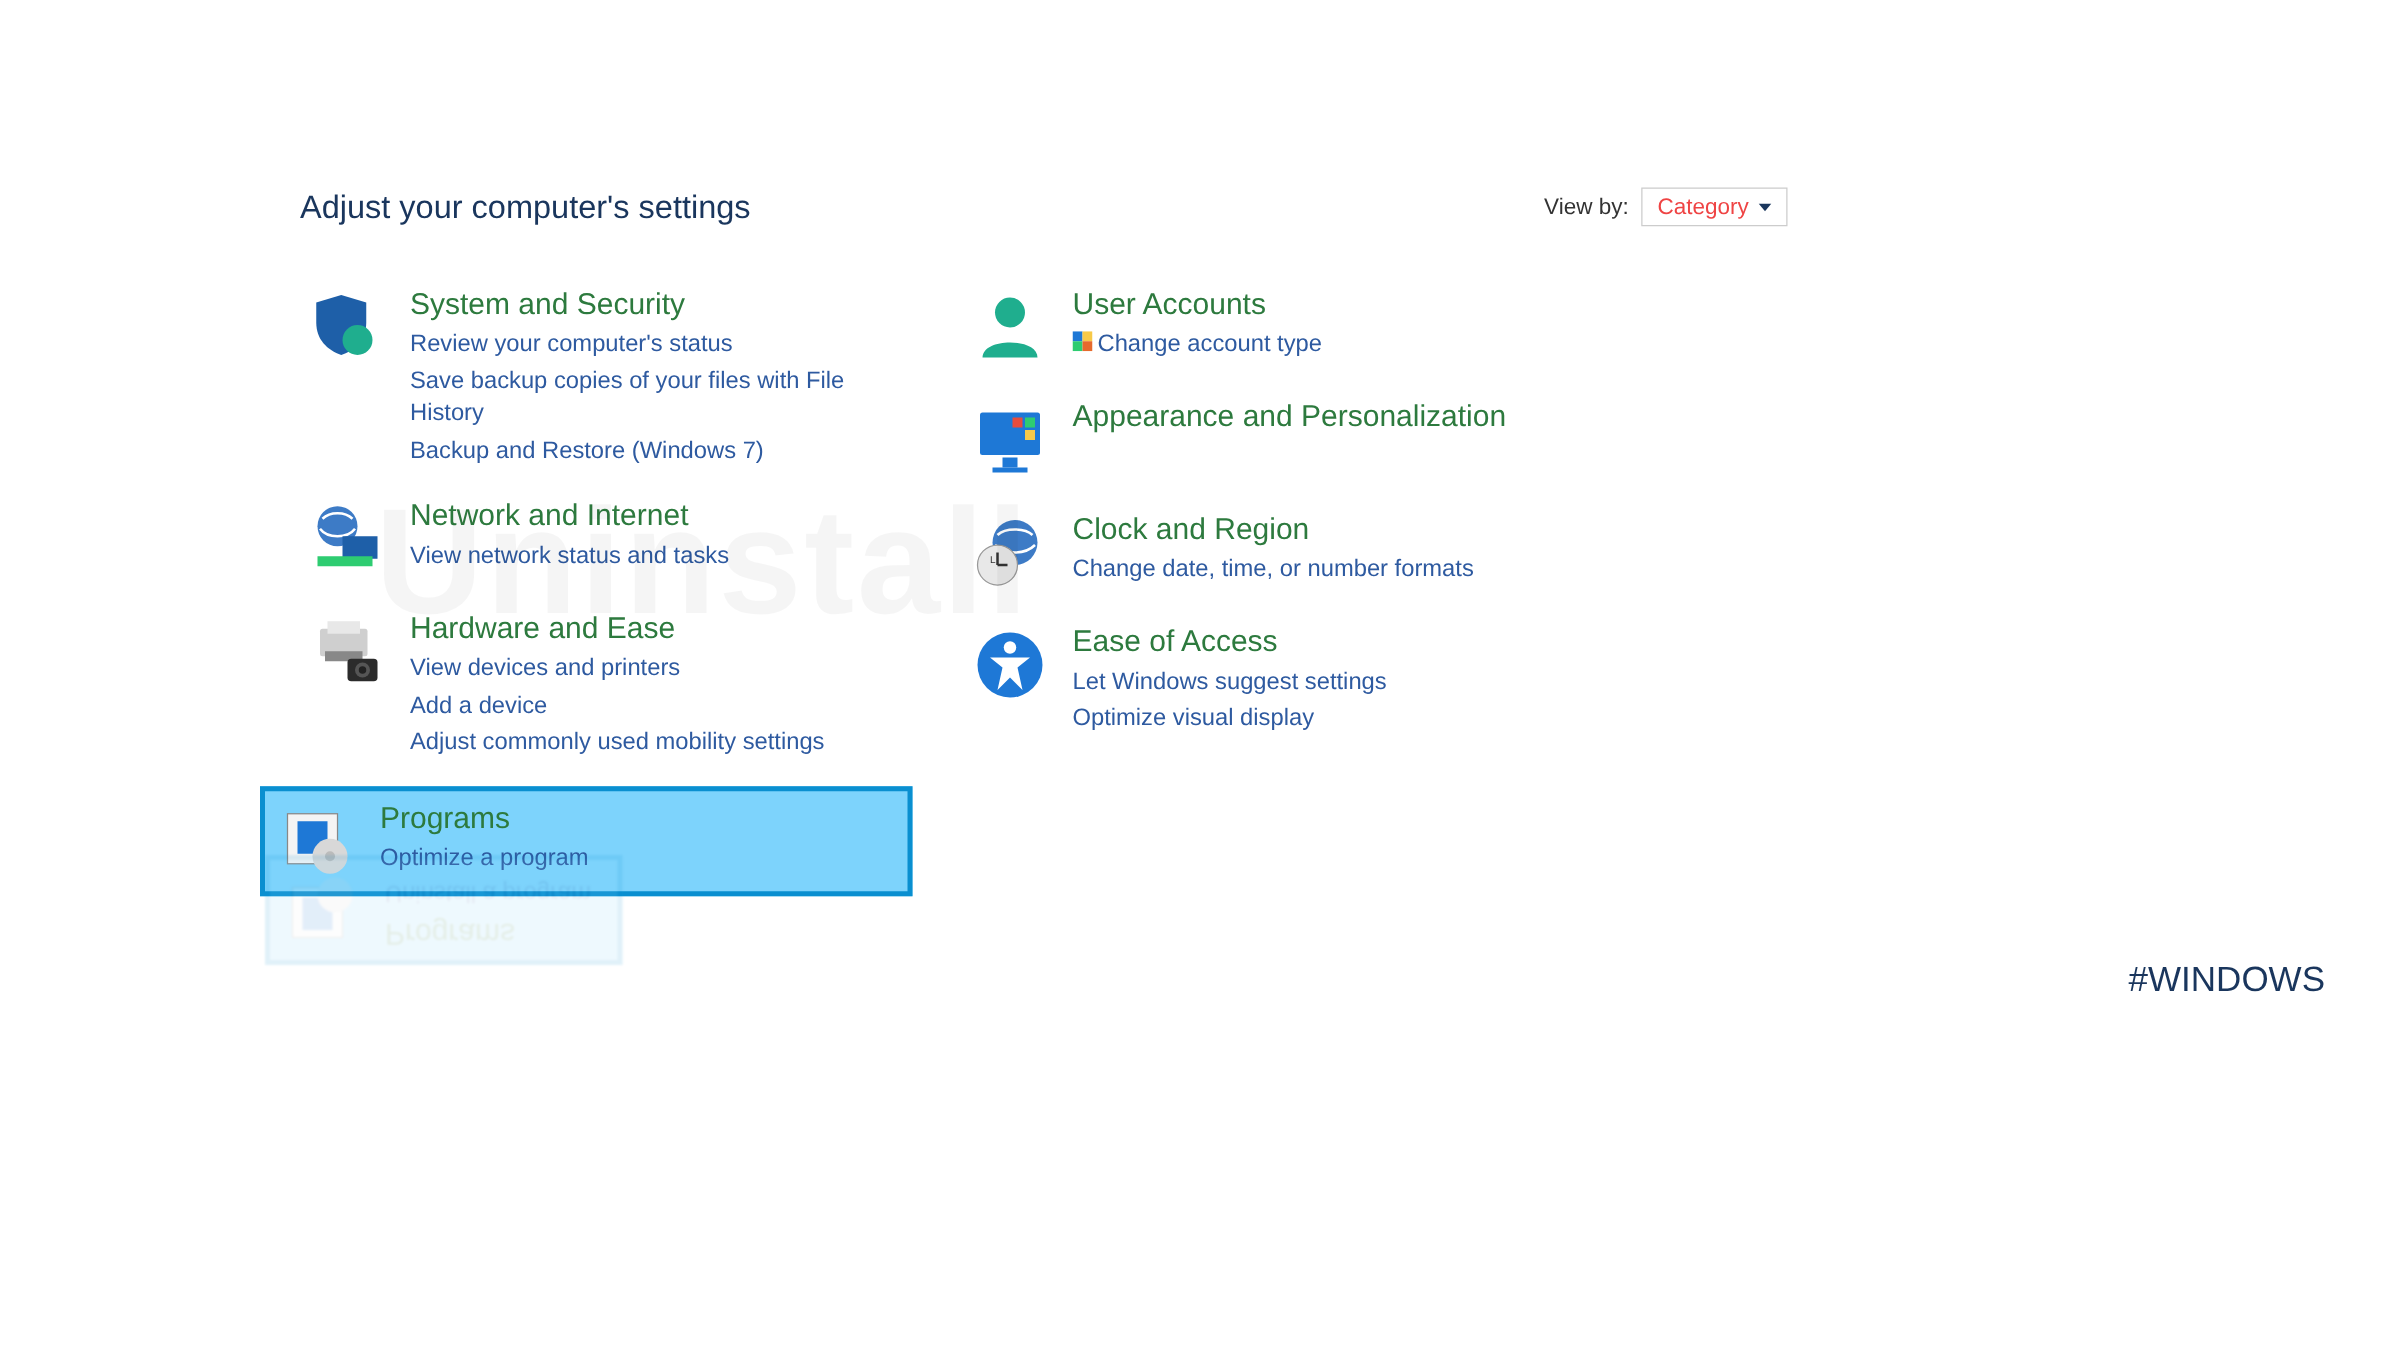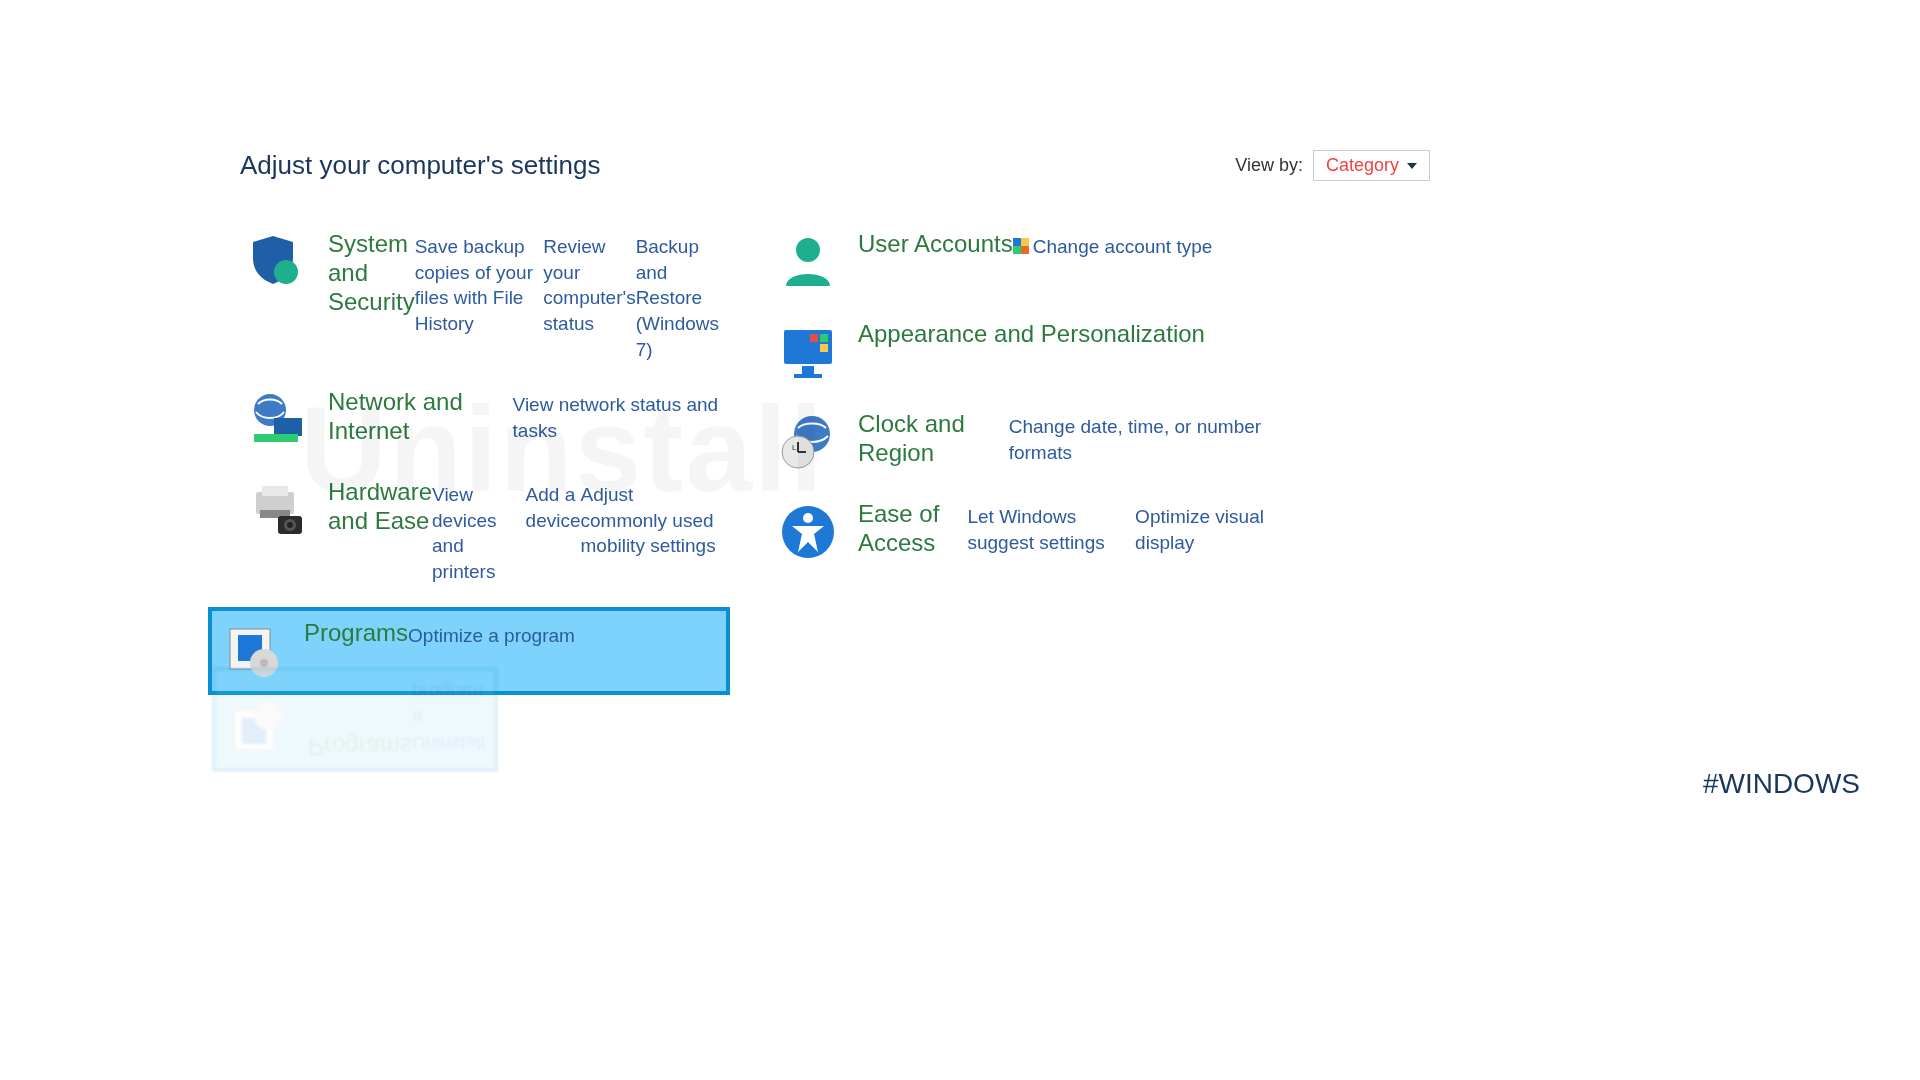--- a/index.html
+++ b/index.html
@@ -71,21 +71,21 @@
       margin-top: 8px;
     }
     .icon-wrap {
       width: 64px;
       height: 64px;
       flex-shrink: 0;
       display: flex;
       align-items: center;
       justify-content: center;
     }
-    .cat-body { display: flex; }
+    .cat-body { display: flex; flex-direction: column; }
     .cat-title {
       color: #2d7a3e;
       font-size: 24px;
       font-weight: 400;
       cursor: pointer;
       line-height: 1.2;
     }
     .cat-link {
       color: #2e5aa0;
       font-size: 19px;
@@ -148,22 +148,22 @@
 
       <div class="category">
         <div class="icon-wrap">
           <svg width="60" height="60" viewBox="0 0 60 60">
             <path d="M25 4 L45 10 L45 26 C45 40 36 48 25 52 C14 48 5 40 5 26 L5 10 Z" fill="#1e5fa8"></path>
             <circle cx="38" cy="40" r="12" fill="#1fae8e"></circle>
           </svg>
         </div>
         <div class="cat-body">
           <a class="cat-title">System and Security</a>
+          <a class="cat-link">Review your computer's status</a>
           <a class="cat-link">Save backup copies of your files with File History</a>
-          <a class="cat-link">Review your computer's status</a>
           <a class="cat-link">Backup and Restore (Windows 7)</a>
         </div>
       </div>
 
       <div class="category">
         <div class="icon-wrap">
           <svg width="60" height="60" viewBox="0 0 60 60">
             <circle cx="22" cy="20" r="16" fill="#3d7bc6"></circle>
             <path d="M10 14 C16 8 28 8 34 14 M8 22 C14 30 30 30 36 22" stroke="#fff" stroke-width="2" fill="none"></path>
             <rect x="26" y="28" width="28" height="18" fill="#1e5fa8"></rect>

